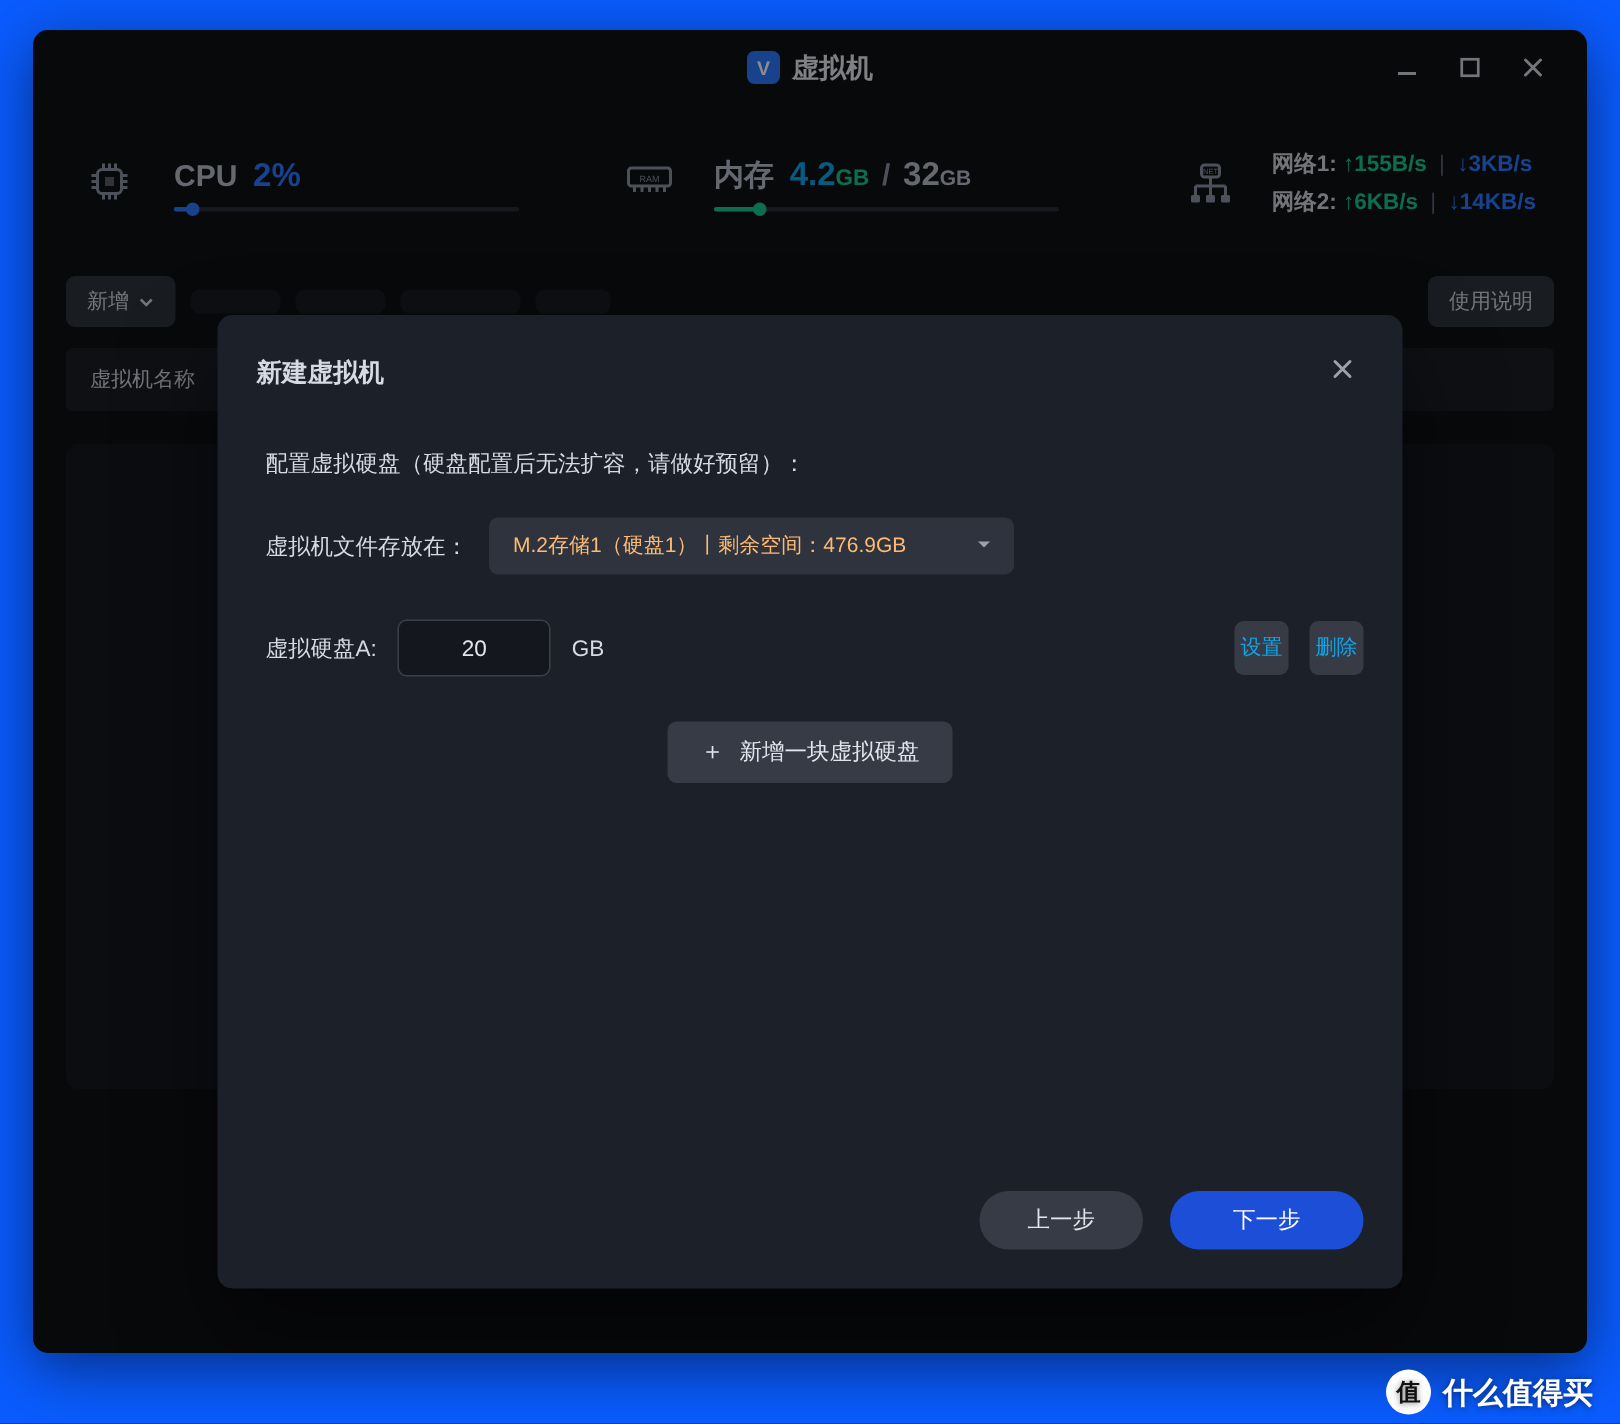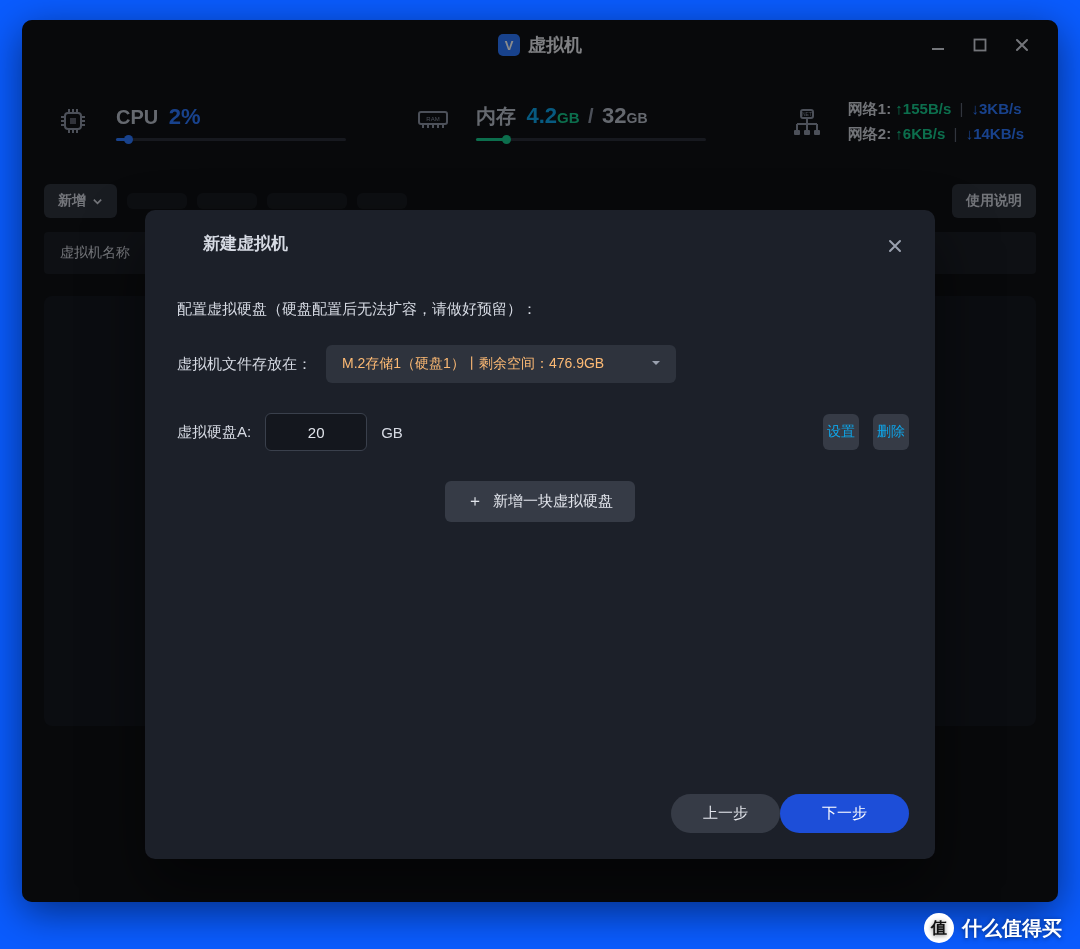--- a/index.html
+++ b/index.html
@@ -87,21 +87,21 @@
   .net-lines .sep{ color:#5a6170; margin:0 4px;}
   .net-lines .arrow{ font-weight:700; }
   
   .toolbar {
     display: flex; align-items: center; padding: 0 22px;
     gap: 10px; margin-top: 20px;
   }
   .tbtn {
     background: #2e333d; color:#d2d6df; border:none;
     padding: 8px 14px; border-radius: 6px; font-size:14px;
-    display:flex; align-items:center; gap:6px; cursor:pointer;font-weight:bold;
+    display:flex; align-items:center; gap:6px; cursor:pointer;
   }
   .tbtn.ghost { opacity:.35; }
   .toolbar .spacer { flex:1; }
   
   .tblhead {
     margin: 14px 22px 0;
     background: #1b1e25;
     border-radius: 4px;
     padding: 12px 16px;
     color:#cfd3db; font-size:14px;
@@ -123,23 +123,22 @@
     margin-top: 190px;
     width: 790px;
     background: #1c2029;
     border-radius: 10px;
     color:#d6dae3;
     padding: 0 26px 26px;
     position: relative;
     box-shadow: 0 30px 60px rgba(0,0,0,.5);
   }
   .modal-head {
-    display:flex; align-items:flex-start;
+    display:flex; align-items:flex-end;
     padding: 22px 0 18px;
-    margin-left: 32px;
   }
   .modal-head h3 { font-size: 17px; font-weight:700; }
   .modal-head .close {
     margin-left:auto; width:28px;height:28px;display:flex;align-items:center;justify-content:center;
     color:#9aa1af; cursor:pointer; border-radius:4px;
   }
   .modal-body { padding-top: 14px; }
   .hint { font-size: 15px; color:#d6dae3; margin: 8px 0 26px 6px; }
   .form-row {
     display:flex; align-items:center; gap: 14px; margin-bottom: 30px;
@@ -165,21 +164,21 @@
     padding: 9px 4px; border-radius:6px; font-size:14px; cursor:pointer;
   }
   .add-disk-wrap { display:flex; justify-content:center; margin-top: 14px; }
   .add-disk {
     background:#363b46; color:#e2e5ec; border:none;
     padding: 10px 22px; border-radius:6px; font-size:15px; cursor:pointer;
     display:flex; align-items:center; gap:10px;
   }
   .modal-spacer { height: 250px; }
   .modal-footer {
-    display:flex; justify-content:flex-end; margin-top: 22px;
+    display:flex; justify-content:flex-end; gap:18px; margin-top: 22px;
   }
   .modal-footer .prev {
     background:#363b46; color:#e2e5ec; border:none;
     padding: 10px 32px; border-radius:20px; font-size:15px; cursor:pointer;
   }
   .modal-footer .next {
     background:#1d4ed8; color:#fff; border:none;
     padding: 10px 42px; border-radius:20px; font-size:15px; cursor:pointer;
   }
   

